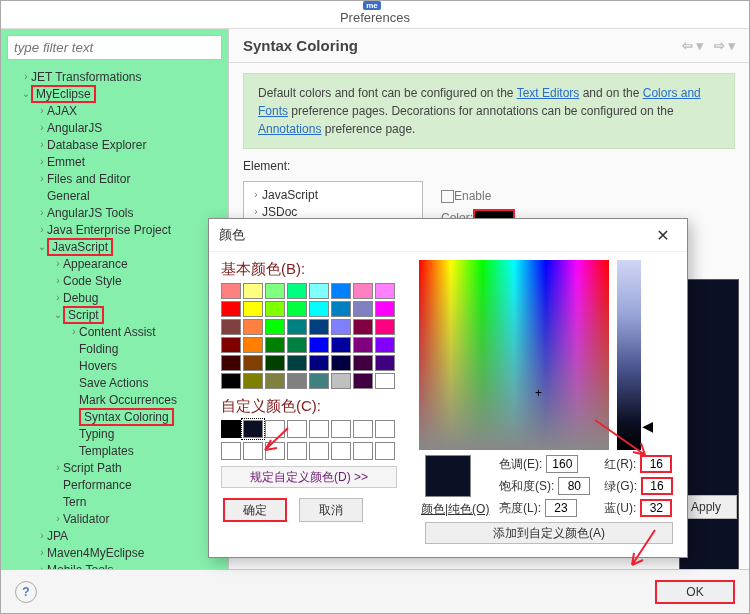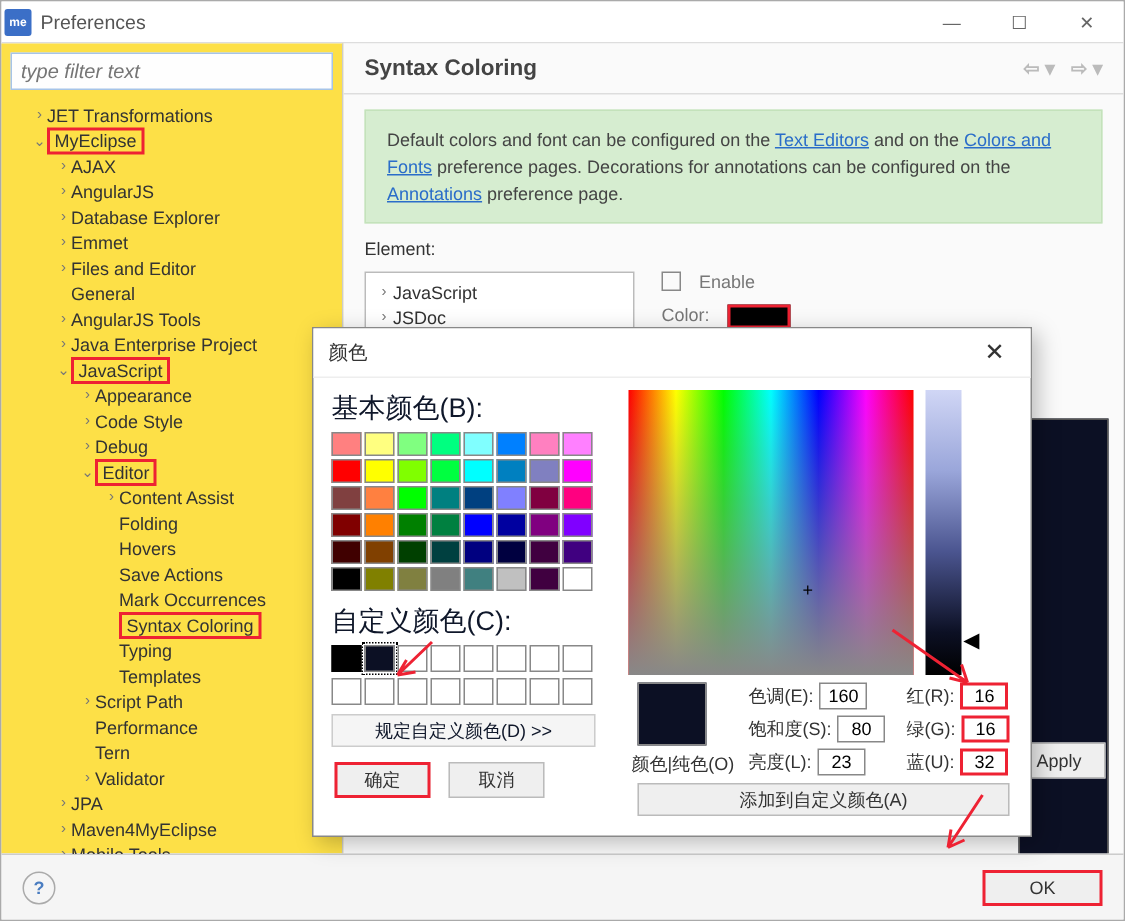--- a/index.html
+++ b/index.html
@@ -1,23 +1,23 @@
 <!DOCTYPE html>
 <html><head>
 <meta charset="utf-8">
 <style>
 * { box-sizing: border-box; font-family: "Segoe UI", Arial, sans-serif; }
 body { margin: 0; width: 750px; height: 614px; background: #eee; overflow: hidden; position: relative; font-size: 12px; color: #333; }
 .window { width: 750px; height: 614px; background: #f5f5f5; border: 1px solid #aaa; position: relative; }
-.titlebar { height: 28px; background: #fff; display: flex; align-items: center; padding: 0 2px; border-bottom: 1px solid #ddd; }
+.titlebar { height: 28px; background: #fff; display: flex; align-items: center; padding: 0 2px; border-bottom: 1px solid #ddd; flex-direction: column; }
 .titlebar .logo { width: 18px; height: 18px; background: #3b6fc7; color: #fff; font-size: 8px; display: flex; align-items: center; justify-content: center; border-radius: 2px; margin-right: 6px; font-weight: bold; }
 .titlebar .title { flex: 1; color: #555; font-size: 13px; }
 .winbtn { width: 45px; height: 28px; display: flex; align-items: center; justify-content: center; color: #666; cursor: pointer; }
 .body { display: flex; height: 540px; }
-.sidebar { width: 228px; background: #fde047; border-right: 1px solid #ccc; display: flex; flex-direction: column; }
+.sidebar { width: 228px; background: #86efac; border-right: 1px solid #ccc; display: flex; flex-direction: column; }
 .filter { margin: 6px; padding: 4px 6px; border: 1px solid #a6c4e8; background: #fefefe; color: #999; font-style: italic; }
 .tree { flex: 1; overflow: auto; padding: 2px 0 2px 4px; }
 .tree-item { display: flex; align-items: center; height: 17px; padding-left: 4px; cursor: pointer; white-space: nowrap; }
 .tree-item.depth-1 { padding-left: 16px; }
 .tree-item.depth-2 { padding-left: 32px; }
 .tree-item.depth-3 { padding-left: 48px; }
 .tree-item.depth-4 { padding-left: 64px; }
 .caret { display:inline-block; width: 10px; color: #777; font-size: 10px; text-align:center; }
 .hl { border: 2px solid #e23; padding: 0 3px; line-height: 14px; }
 .content { flex: 1; position: relative; background: #fafafa; }
@@ -25,58 +25,58 @@
 .nav-arrows { display: flex; gap: 6px; color: #bbb; font-size: 13px; }
 .desc { padding: 10px 14px; color: #444; font-size: 12px; line-height: 1.5; background: #d6edd0; margin: 10px 14px 10px 14px; border:1px solid #c4e2bb;}
 .desc a { color: #2a6dc9; text-decoration: underline; }
 .elem-area { display: flex; padding: 4px 14px; gap: 18px; }
 .elem-list { width: 180px; height: 120px; border: 1px solid #bbb; background: #fff; padding: 4px 0; }
 .elem-list .row { height: 17px; display:flex; align-items:center; padding-left: 6px; }
 .elem-list .caret { width:12px; }
 .elem-row-hl { margin-left: 2px; }
 .elem-row-hl span { border:2px solid #e23; padding:0 3px;}
 .style-controls { flex:1; }
-.style-row { display:flex; align-items:flex-start; height: 22px; gap: 12px; }
+.style-row { display:flex; align-items:flex-end; height: 22px; gap: 0; }
 .style-row label { color: #777; }
 .swatch { width: 42px; height: 16px; background: #000; border: 2px solid #e23; }
 .chk { width:13px; height:13px; border:1px solid #888; display:inline-block; }
 .preview { position: absolute; right: 10px; top: 250px; width: 60px; height: 300px; background: #0c1024; border: 1px solid #555; color: #a88; font-family: monospace; padding: 30px 4px 4px 4px; font-size: 11px; overflow: hidden;}
 .preview .yr { position:absolute; bottom: 60px; right: 8px; color:#999; }
 .footer { position: absolute; bottom: 0; left: 0; right: 0; height: 44px; border-top: 1px solid #ccc; background: #f5f5f5; display:flex; align-items:center; padding: 0 14px; gap: 10px; justify-content: flex-end;}
 .btn { min-width: 80px; height: 24px; background: #efefef; border: 1px solid #bbb; display:inline-flex; align-items:center; justify-content:center; cursor:pointer; font-size: 12px; }
 .btn.hl { border: 2px solid #e23; }
 .help-icon { position:absolute; left: 14px; bottom: 10px; width:22px; height:22px; border:1px solid #aaa; border-radius: 50%; display:flex;align-items:center;justify-content:center;color:#4a7dc1;font-weight:bold;}
 .apply { position:absolute; right: 12px; bottom: 50px; min-width: 62px; }
 
 .color-dialog { position: absolute; left: 208px; top: 218px; width: 480px; height: 340px; background: #fff; border: 1px solid #888; box-shadow: 4px 4px 14px rgba(0,0,0,0.25); z-index: 50; }
 .cd-title { height: 28px; display:flex; align-items:center; padding: 16px 10px; font-size: 13px; background:#fff; border-bottom: 1px solid #eee;}
 .cd-title .x { margin-left:auto; width: 28px; text-align:center; cursor:pointer; color:#333; font-size: 16px;}
 .cd-body { display: flex; padding: 8px 12px 4px 12px; gap: 12px; }
 .left-col { width: 186px; }
-.label-sm { font-size: 18px; color: #0f172a; margin-bottom: 4px; }
+.label-sm { font-size: 15px; color: #7f1d1d; margin-bottom: 4px; }
 .swatch-grid { display: grid; grid-template-columns: repeat(8, 20px); grid-auto-rows: 16px; gap: 2px; margin-bottom: 8px;}
 .swatch-grid div { border: 1px solid #888; }
 .custom-row { display: grid; grid-template-columns: repeat(8, 20px); grid-auto-rows: 18px; gap: 2px; margin-bottom: 4px;}
 .custom-row div { border: 1px solid #888; background:#fff; }
 .custom-row .dark { background: #0c1024; }
 .custom-row .black { background: #000; border: 2px solid #000; }
-.define-btn { width: 176px; height: 22px; margin-top: 6px; color:#0f172a; font-size:12px; display:flex;align-items:center;justify-content:center; border:1px solid #ccc; background:#f5f5f5;}
+.define-btn { width: 176px; height: 22px; margin-top: 6px; color:#701a75; font-size:12px; display:flex;align-items:center;justify-content:center; border:1px solid #ccc; background:#f5f5f5;}
 .cd-ok-row { display:flex; gap: 12px; margin-top: 10px; margin-left: 2px; align-items: center;}
 .right-col { flex:1; display:flex; gap: 8px; }
 .picker { width: 190px; height: 190px; position: relative; background: linear-gradient(to bottom, transparent 0%, #888 100%), linear-gradient(to right, red, yellow, lime, cyan, blue, magenta, red); }
 .picker .cross { position: absolute; width:12px;height:12px; left: 116px; top: 126px; color:#000;}
 .value-strip { width: 24px; height: 190px; background: linear-gradient(to bottom, #d0d6f5, #9aa6da, #4b5590, #0c1024 85%, #000); position:relative;}
 .value-strip .arrow { position:absolute; right:-12px; bottom: 16px; font-size:14px; color:#000;}
 .rgb-area { position:absolute; left: 222px; top: 236px; display:flex; gap: 14px; }
 .col-inputs { display:flex; flex-direction: column; gap: 4px; }
 .ci-row { display:flex; align-items:center; gap: 4px; font-size:12px; }
 .ci-row input { width: 32px; height: 18px; border:1px solid #888; text-align:center; font-size:12px; }
 .ci-row input.hl { border:2px solid #e23; }
 .solid-prev { position: absolute; left: 216px; top: 236px; width: 46px; height: 42px; background: #0c1024; border: 1px solid #888;}
-.solid-label { position:absolute; left: 212px; top: 282px; font-size:12px; }
+.solid-label { position:absolute; left: 212px; top: 282px; font-size:12px;text-decoration:underline; }
 .add-btn { position:absolute; left: 216px; top: 303px; width: 248px; height: 22px;}
 .anno-line { stroke: #e23; stroke-width: 2; fill:none;}
 </style>
 </head>
 <body>
 
 <div class="window">
   <div class="titlebar">
     <div class="logo">me</div>
     <div class="title">Preferences</div>
@@ -140,21 +140,21 @@
           <div class="tree-item depth-3">
             <span class="caret">›</span>
             <span>Code Style</span>
           </div>
           <div class="tree-item depth-3">
             <span class="caret">›</span>
             <span>Debug</span>
           </div>
           <div class="tree-item depth-3">
             <span class="caret">⌄</span>
-            <span class="hl">Editor</span>
+            <span class="hl">Script</span>
           </div>
           <div class="tree-item depth-4">
             <span class="caret">›</span>
             <span>Content Assist</span>
           </div>
           <div class="tree-item depth-4">
             <span class="caret"></span>
             <span>Folding</span>
           </div>
           <div class="tree-item depth-4">

